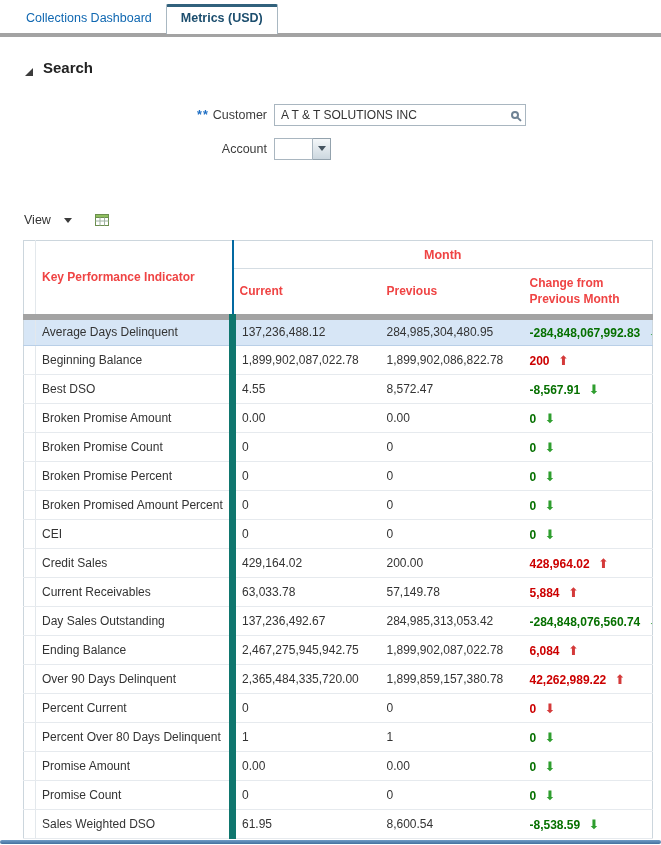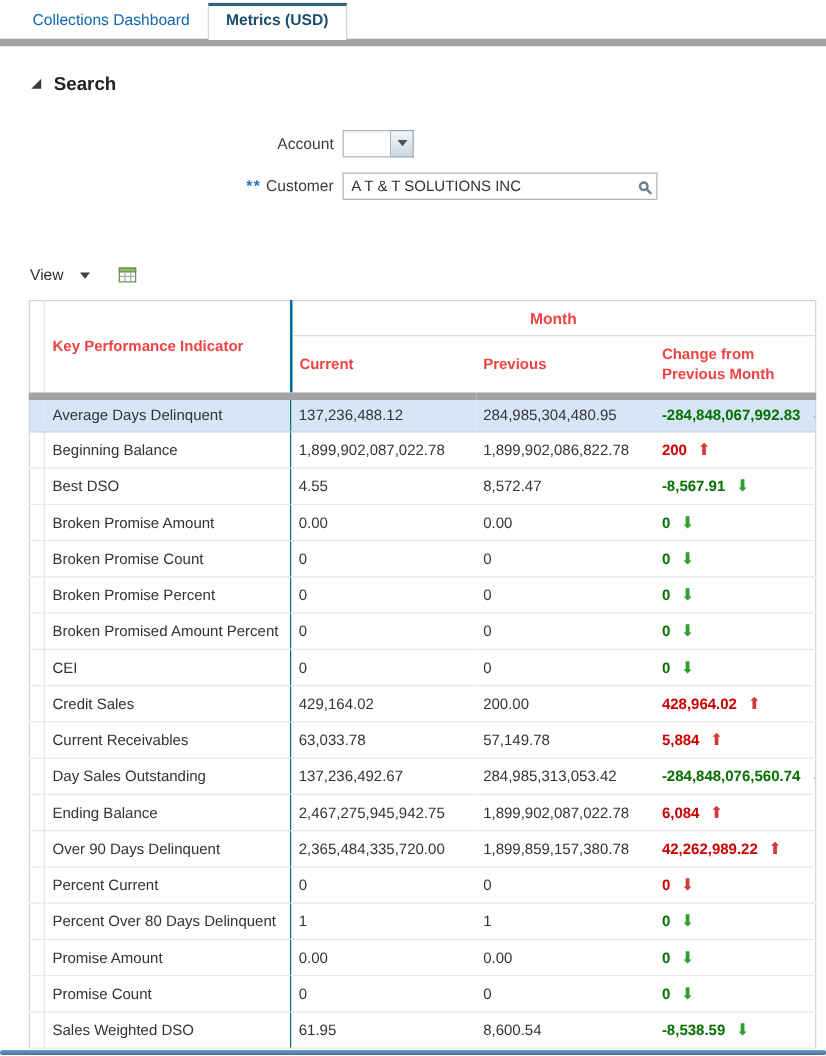--- a/index.html
+++ b/index.html
@@ -1,31 +1,31 @@
 <!DOCTYPE html>
 <html><head>
 <meta charset="utf-8">
 <style>
   * { box-sizing: border-box; }
   html,body { margin:0; padding:0; background:#fff; }
   body { font-family:"Liberation Sans","DejaVu Sans",sans-serif; color:#333; }
   .page { position:relative; width:661px; height:845px; overflow:hidden; background:#fff; }
 
   
-  .tabbar { display:flex; align-items:flex-end; padding-left:12px; border-bottom:6px solid #a3a3a3; height:37px; background:#fff; }
+  .tabbar { display:flex; align-items:flex-end; padding-left:12px; border-bottom:4px solid #a3a3a3; height:37px; background:#fff; }
   .tab { font-size:12.5px; color:#0f67b1; padding:6px 14px 8px; cursor:pointer; white-space:nowrap; }
   .tab.active {
     border:1px solid #a9b8c2; border-bottom:none; border-top:3px solid #31617c;
     border-radius:2px 2px 0 0; background:#fff; margin-bottom:-1px;
     padding:4px 14px 9px; font-weight:700; color:#1c4e6e;
   }
 
   
   .search-section { margin:22px 0 0 24px; }
-  .section-header { display:flex; align-items:flex-start; gap:9px; }
+  .section-header { display:flex; align-items:center; gap:9px; }
   .disclosure { width:10px; height:10px; display:inline-block; }
   .section-title { font-size:15px; font-weight:700; color:#222; }
 
   .form { margin-top:27px; }
   .form-row { display:flex; align-items:center; height:23px; margin-bottom:11px; }
   .form-label { width:250px; text-align:right; padding-right:7px; font-size:12.5px; color:#3c3c3c; }
   .req { color:#1f6fc4; font-weight:700; margin-right:4px; letter-spacing:1px; }
 
   .input-wrap { position:relative; width:252px; }
   .text-input { width:252px; height:22px; border:1px solid #a9b6c0; font-size:12px; color:#333;
@@ -58,21 +58,21 @@
   thead th { font-weight:700; color:#ef4444; text-align:left; vertical-align:middle; background:#fff; padding:0 6px; }
   th.h-sel { border-right:1px solid #e3e8ec; }
   th.h-kpi { border-right:2px solid #0369a1; }
   th.h-month { text-align:center; height:28px; border-bottom:1px solid #d5dde3; font-size:12.5px; }
   thead tr.sub th { height:48px; }
   thead tr.sub { border-bottom:6px solid #a3a3a3; }
   th.h-chg { line-height:1.35; }
 
   tbody td { height:29px; padding:0 6px; border-bottom:1px solid #e6eaee; color:#333; white-space:nowrap; overflow:hidden; }
   td.sel-col { border-right:1px solid #e3e8ec; padding:0; }
-  td.kpi-col { border-right:1px solid #0f766e; }
+  td.kpi-col { border-right:7px solid #0f766e; }
   tr.selected td { background:#d7e6f6; border-top:1px solid #b9cfe7; border-bottom:1px solid #b9cfe7; }
 
   td.chg-col { font-weight:700; }
   td.chg-col.green { color:#067000; }
   td.chg-col.red { color:#cc0000; }
   .arrow { margin-left:5px; font-size:13px; font-family:"DejaVu Sans",sans-serif; font-weight:400; }
   td.green .arrow { color:#2f9e2f; }
   td.red .arrow { color:#d43a3a; }
 
   
@@ -96,41 +96,41 @@
     <div class="section-header">
       <span class="disclosure">
         <svg width="10" height="10" viewBox="0 0 10 10">
             <polygon points="9,1 9,9 1,9" fill="#3c3c3c"></polygon>
           </svg>
       </span>
       <span class="section-title">Search</span>
     </div>
 
     <div class="form">
+      <div class="form-row">
+        <div class="form-label">
+          <span class="req">**</span><span>Customer</span>
+        </div>
+        <div class="input-wrap">
+          <input class="text-input" type="text" value="A T &amp; T SOLUTIONS INC" style="">
+          <span class="mag-btn">
+              <span class="mag"></span>
+            </span>
+        </div>
+      </div>
+
       <div class="form-row">
         <div class="form-label">
           <span>Account</span>
         </div>
         <div class="select-box">
           <div class="select-value"></div>
           <div class="select-btn">
             <span class="tri-down"></span>
           </div>
-        </div>
-      </div>
-
-      <div class="form-row">
-        <div class="form-label">
-          <span class="req">**</span><span>Customer</span>
-        </div>
-        <div class="input-wrap">
-          <input class="text-input" type="text" value="A T &amp; T SOLUTIONS INC" style="">
-          <span class="mag-btn">
-              <span class="mag"></span>
-            </span>
         </div>
       </div>
     </div>
   </div>
 
   <div class="toolbar">
     <div class="view-btn">
       <span>View</span>
       <span class="tri-down"></span>
     </div>

